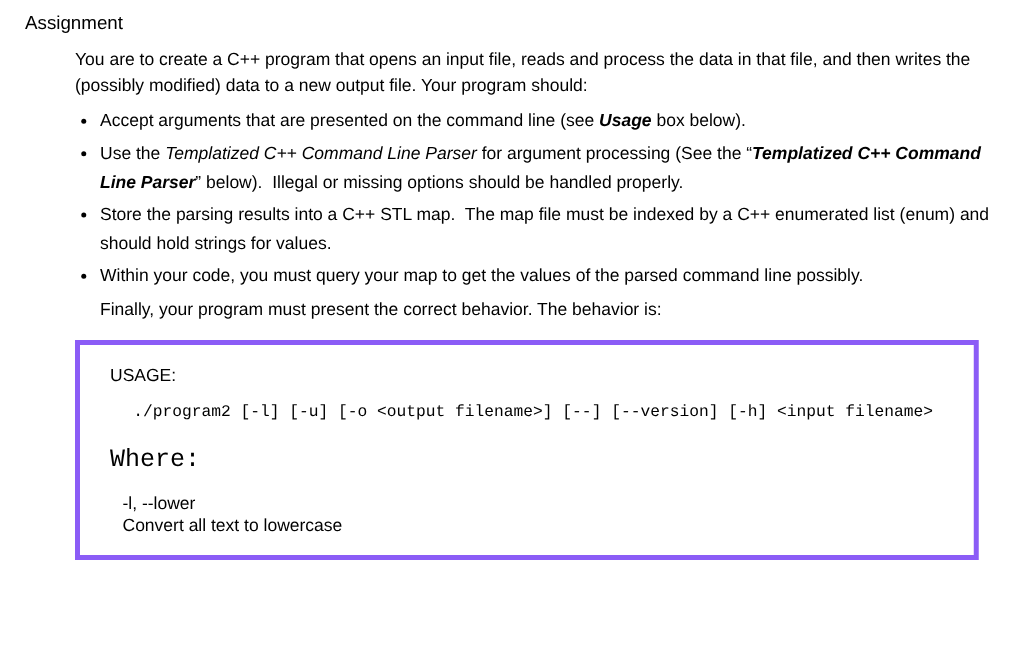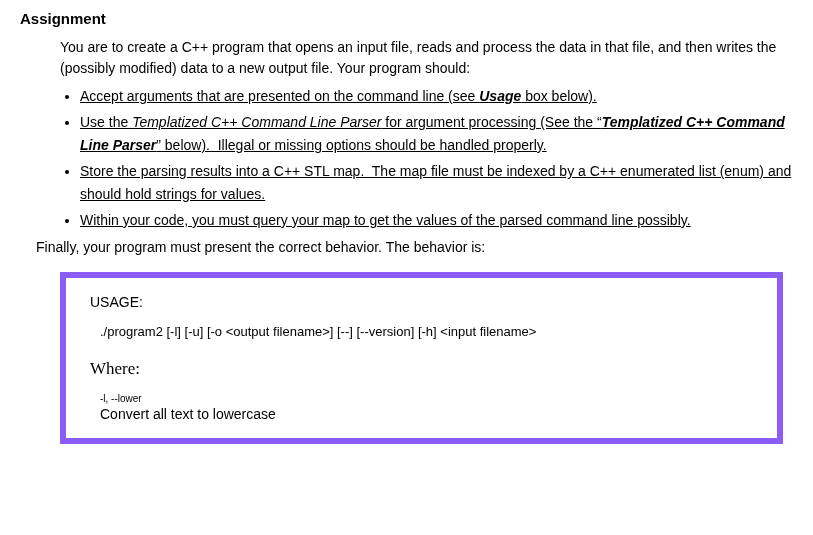--- a/index.html
+++ b/index.html
@@ -12,81 +12,81 @@
       font-family: Arial, sans-serif;
       font-size: 14px;
       color: #000;
       background: #fff;
       width: 813px;
       min-height: 535px;
       padding: 10px 20px;
     }
 
     .assignment-title {
-      font-weight: bold;
+      font-weight: normal;
       font-size: 15px;
       margin-bottom: 10px;
     }
 
     .intro-paragraph {
       margin-left: 40px;
       margin-bottom: 6px;
       line-height: 1.5;
     }
 
     .bullet-list {
       margin-left: 60px;
       margin-bottom: 6px;
       list-style-type: disc;
       line-height: 1.6;
     }
 
     .bullet-list li {
       margin-bottom: 4px;
-      text-decoration: underline;
     }
 
     .finally-paragraph {
-      margin-left: 16px;
+      margin-left: 60px;
       margin-bottom: 12px;
       line-height: 1.5;
     }
 
     .usage-box {
       margin-left: 40px;
       margin-right: 10px;
-      border: 6px solid #8b5cf6;
+      border: 4px solid #8b5cf6;
       padding: 16px 24px;
       font-family: Arial, sans-serif;
       font-size: 14px;
       margin-top: 14px;
     }
 
     .usage-label {
       font-family: Arial, sans-serif;
       font-size: 14px;
       margin-bottom: 14px;
     }
 
     .usage-command {
-      font-family: Liberation Sans, sans-serif;
+      font-family: Liberation Mono, monospace;
       font-size: 13px;
       margin-bottom: 20px;
       margin-left: 10px;
+      text-align: center;
     }
 
     .where-label {
-      font-family: Liberation Serif, serif;
-      font-size: 17px;
+      font-family: Liberation Mono, monospace;
+      font-size: 20px;
       margin-bottom: 14px;
     }
 
     .option-line {
       font-family: Arial, sans-serif;
-      font-size: 10px;
+      font-size: 14px;
       margin-left: 10px;
       margin-bottom: 2px;
     }
 
     .option-desc {
       font-family: Liberation Sans, sans-serif;
       font-size: 14px;
       margin-left: 10px;
     }
   </style>

